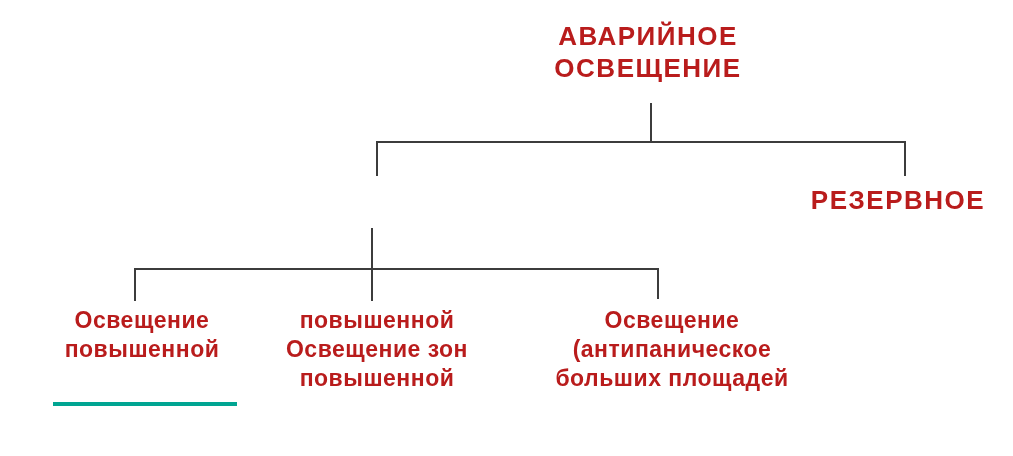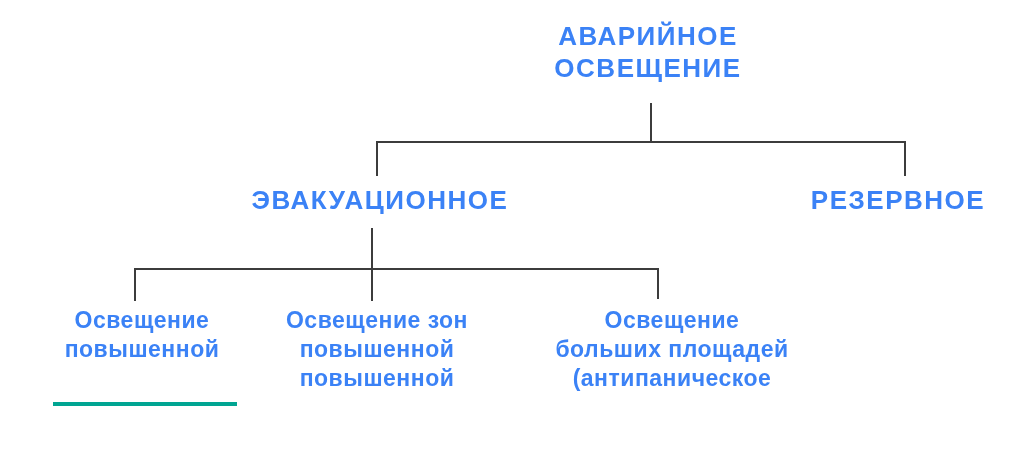--- a/index.html
+++ b/index.html
@@ -11,21 +11,21 @@
     position: relative;
     width: 1013px;
     height: 456px;
     background: #ffffff;
     overflow: hidden;
     font-family: "Liberation Sans", sans-serif;
   }
   .node {
     position: absolute;
     text-align: center;
-    color: #3b82f6;
+    color: #b91c1c;
     font-weight: bold;
   }
   .node .tline { display: block; }
   .lvl1 {
     font-size: 26px;
     line-height: 32px;
     letter-spacing: 1.5px;
   }
   .lvl3 {
     font-size: 23px;
@@ -73,39 +73,36 @@
   <div class="cline" id="stem-evacuation"></div>
   <div class="cline" id="low-bar"></div>
   <div class="cline" id="low-drop-left"></div>
   <div class="cline" id="low-drop-right"></div>
 
   <div class="node lvl1" id="node-root">
     <span class="tline">АВАРИЙНОЕ</span>
     <span class="tline">ОСВЕЩЕНИЕ</span>
   </div>
 
-  <div class="node lvl1" id="node-evacuation">
-    <span class="tline">ЭВАКУАЦИОННОЕ</span>
-  </div>
 
   <div class="node lvl1" id="node-reserve">
     <span class="tline">РЕЗЕРВНОЕ</span>
   </div>
 
   <div class="node lvl3" id="node-escape-routes">
     <span class="tline">Освещение</span>
     <span class="tline">повышенной</span>
   </div>
   <div class="underline-bar" id="escape-routes-underline"></div>
 
   <div class="node lvl3" id="node-high-risk-zones">
+    <span class="tline">повышенной</span>
     <span class="tline">Освещение зон</span>
-    <span class="tline">повышенной</span>
     <span class="tline">повышенной</span>
   </div>
 
   <div class="node lvl3" id="node-large-areas">
     <span class="tline">Освещение</span>
+    <span class="tline">(антипаническое</span>
     <span class="tline">больших площадей</span>
-    <span class="tline">(антипаническое</span>
   </div>
 
 </div>
 
 </body></html>

